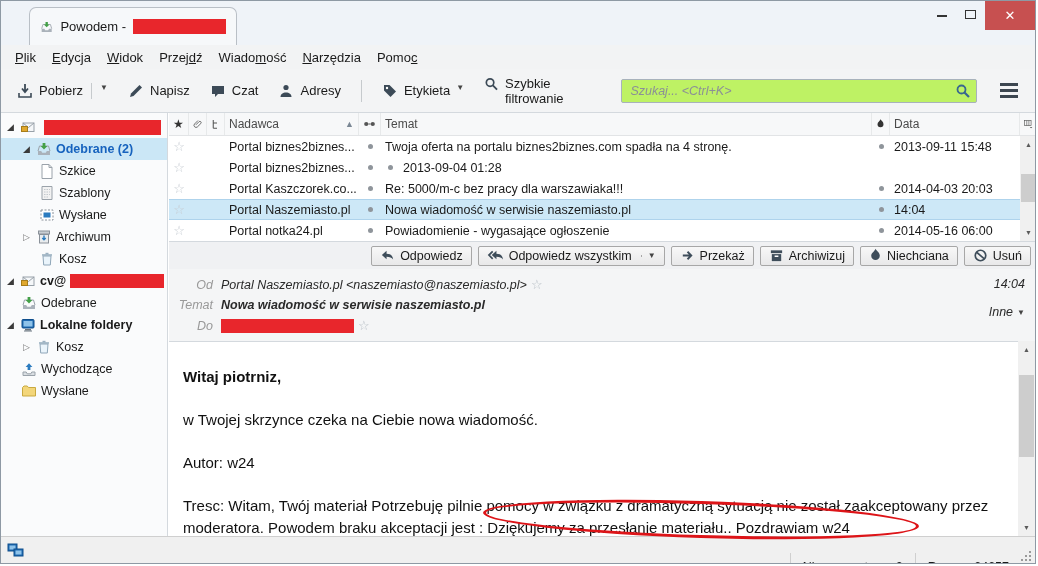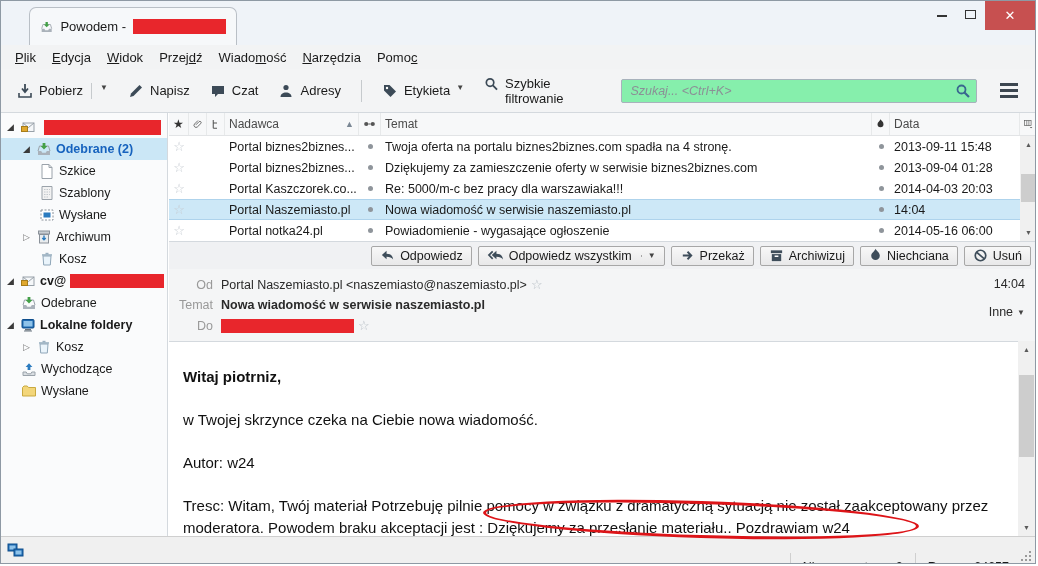--- a/index.html
+++ b/index.html
@@ -27,21 +27,21 @@
 
   
   .toolbar { position:absolute; left:0; top:68px; width:100%; height:44px; background:#f3f4f5; border-bottom:1px solid #d4d9de; display:flex; align-items:center; padding:0 8px; gap:4px; }
   .tbtn { display:flex; align-items:flex-start; gap:6px; padding:5px 8px; font-size:13px; color:#1a1a1a; border-radius:2px; }
   .tbtn svg { display:block; }
   .caret { font-size:8px; color:#444; }
   .split-sep { width:1px; height:16px; background:#c6cacd; margin:0 2px; }
   .tool-sep { width:1px; height:22px; background:#c6cacd; margin:0 8px; }
   .spacer { flex:1; }
   .searchbox { position:relative; width:380px; height:24px; margin-right:14px; }
-  .searchbox input { width:100%; height:100%; border:1px solid #a8b2bc; border-radius:2px; padding:0 26px 0 8px; font-size:12.5px; font-family:inherit; color:#333; background:#86efac; }
+  .searchbox input { width:100%; height:100%; border:1px solid #a8b2bc; border-radius:2px; padding:0 26px 0 8px; font-size:12.5px; font-family:inherit; color:#333; background:#bef264; }
   .searchbox input::placeholder { font-style:italic; color:#8b9096; }
   .search-mag { position:absolute; right:6px; top:4px; }
   .hamburger { width:30px; height:26px; display:flex; flex-direction:column; justify-content:center; gap:3px; align-items:center; margin-right:4px; }
   .hamburger i { display:block; width:18px; height:3px; background:#3c4650; }
 
   
   .main { position:absolute; left:0; top:112px; width:100%; height:423px; background:#fff; }
   .folder-pane { position:absolute; left:0; top:0; width:167px; height:100%; background:#fafbfc; border-right:1px solid #d4d9de; padding-top:3px; }
   .frow { display:flex; align-items:center; height:22px; font-size:12.5px; color:#1a1a1a; white-space:nowrap; gap:4px; padding-left:4px; }
   .frow .tw { width:11px; font-size:9px; color:#444; text-align:center; flex:none; }
@@ -83,21 +83,21 @@
   .vscroll .sarrow { position:absolute; left:0; width:17px; height:17px; display:flex; align-items:center; justify-content:center; font-size:7px; color:#5a5a5a; }
   .vscroll .thumb { position:absolute; left:1px; width:15px; background:#cdcdcd; }
   .scroll-list { right:0; top:23px; height:105px; }
   .scroll-body { right:0; top:228px; height:195px; }
 
   
   .msg-actionbar { position:absolute; left:168px; top:128px; width:868px; height:28px; background:#f0f1f3; border-top:1px solid #d4d9de; display:flex; justify-content:flex-end; align-items:center; gap:6px; padding-right:6px; }
   .abtn { display:flex; align-items:center; gap:5px; height:20px; padding:8px 8px; font-size:12.5px; color:#1a1a1a;
           border:1px solid #a7a7a7; border-radius:2px; background:linear-gradient(#f8f8f8,#e8e8e9); }
   .abtn .seg-caret { border-left:1px solid #a7a7a7; margin-left:4px; padding-left:6px; height:100%; display:flex; align-items:center; }
-  .msg-headers { position:absolute; left:168px; top:156px; width:868px; height:72px; background:#f4f5f6; font-size:12.5px; }
+  .msg-headers { position:absolute; left:168px; top:156px; width:868px; height:72px; background:#f4f5f6; font-size:12.5px;font-style:italic; }
   .hrow { display:flex; align-items:center; margin-top:6px; }
   .hrow:first-child { margin-top:8px; }
   .hlabel { width:44px; text-align:right; color:#999; flex:none; margin-right:8px; }
   .hvalue { color:#2a2a2a; }
   .hvalue.subj { font-weight:bold; }
   .hstar { color:#b9c0c7; font-size:13px; margin-left:4px; }
   .redact.to-red { width:133px; height:14px; }
   .hdr-right { position:absolute; right:12px; top:8px; text-align:right; }
   .hdr-time { font-size:12.5px; color:#2a2a2a; }
   .hdr-more { margin-top:14px; font-size:12.5px; color:#2a2a2a; display:flex; align-items:center; gap:4px; justify-content:flex-end; }
@@ -395,21 +395,20 @@
         <span class="cell w-date">2013-09-11 15:48</span>
       </div>
       <div class="mrow">
         <span class="row-star">☆</span>
         <span class="pad-clip"></span>
           <span class="pad-thread"></span>
         <span class="cell w-sender">Portal biznes2biznes...</span>
         <span class="w-read">
             <i class="dot"></i>
           </span>
-        <span class="cell w-subject">Dziękujemy za zamieszczenie oferty w serwisie biznes2biznes.com</span>
         <span class="w-junk">
             <i class="dot"></i>
           </span>
         <span class="cell w-date">2013-09-04 01:28</span>
       </div>
       <div class="mrow">
         <span class="row-star">☆</span>
         <span class="pad-clip"></span>
           <span class="pad-thread"></span>
         <span class="cell w-sender">Portal Kaszczorek.co...</span>

